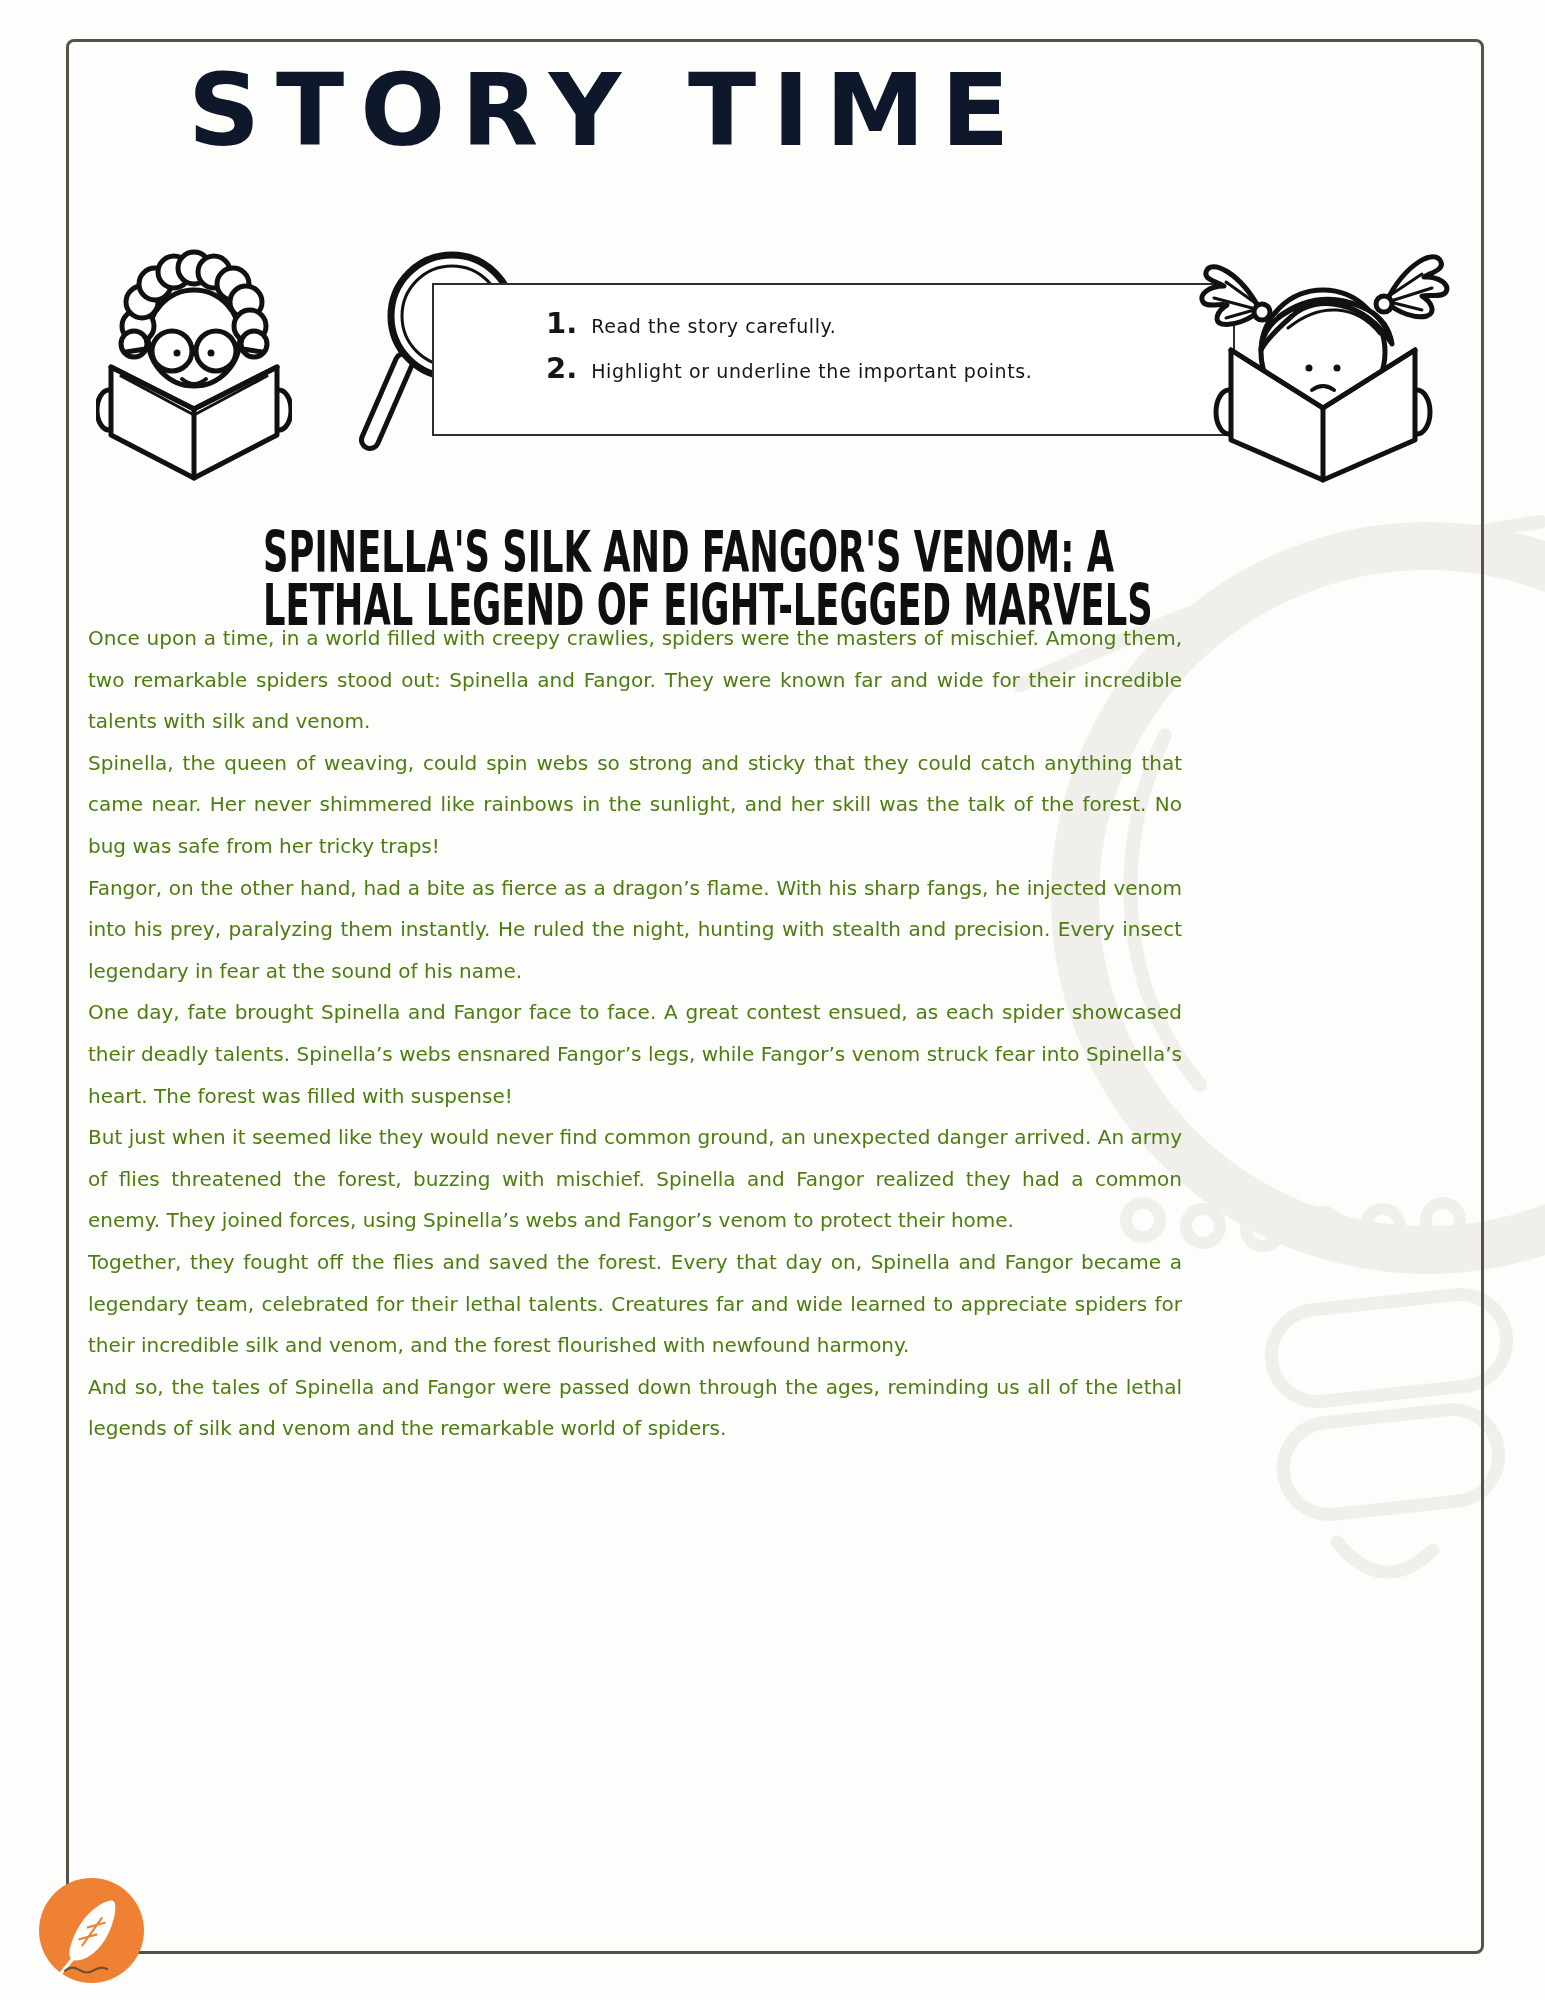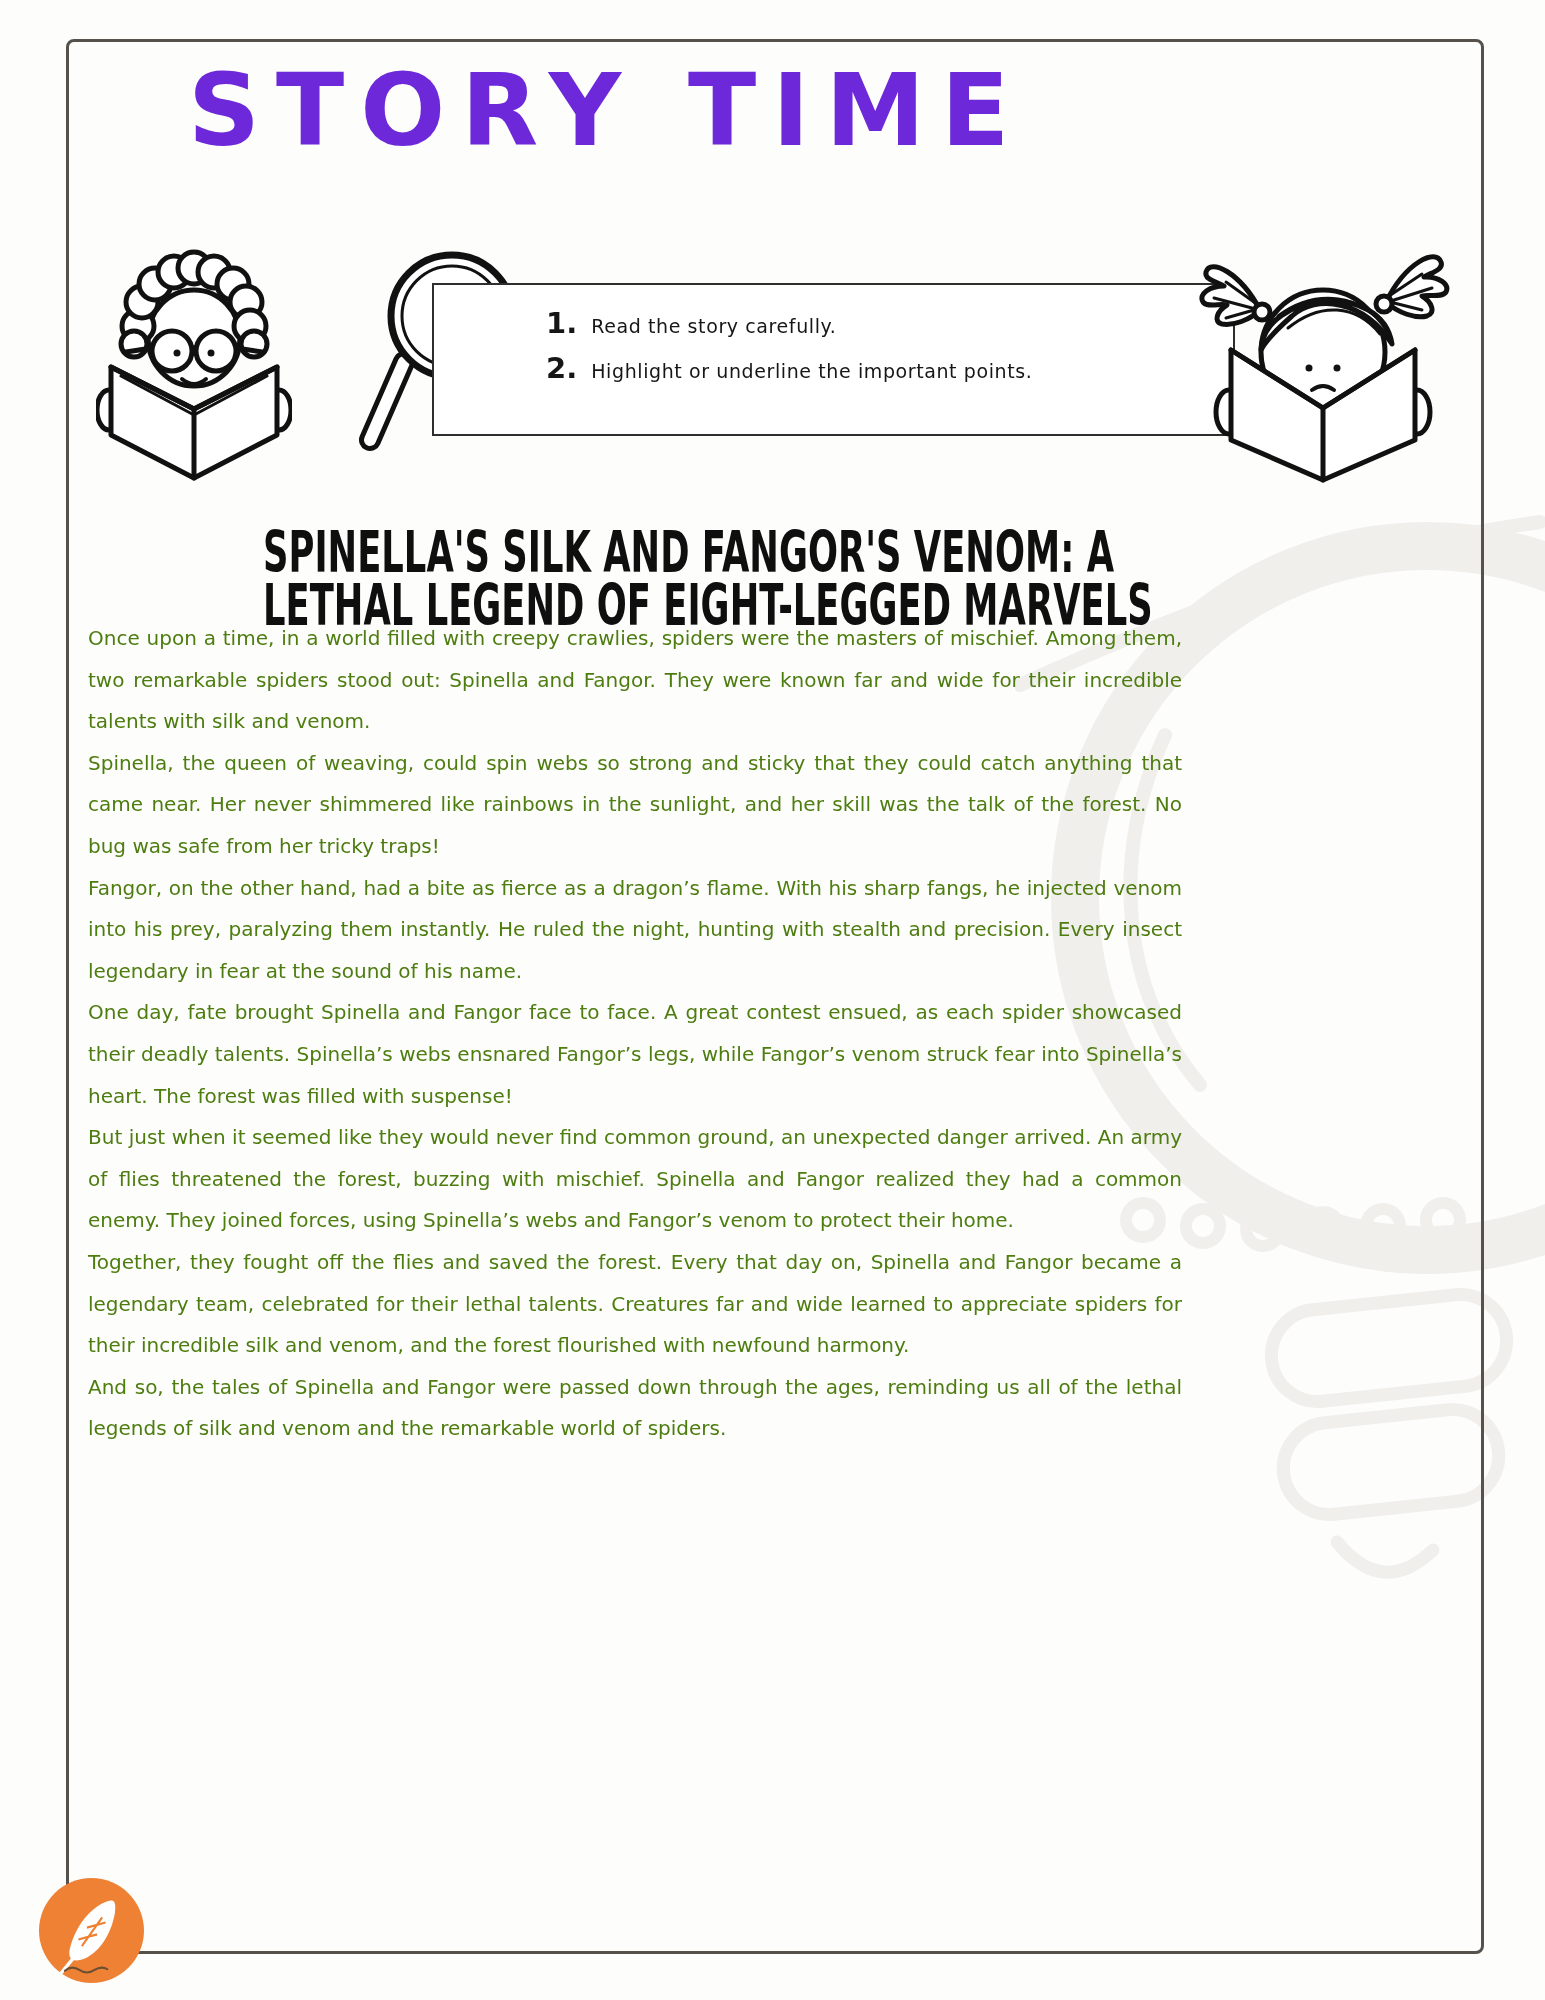--- a/index.html
+++ b/index.html
@@ -19,21 +19,21 @@
   .page-frame {
     position:absolute; left:66px; top:39px; width:1418px; height:1915px;
     border:3px solid #57514B; border-radius:8px; z-index:1; background:transparent;
   }
 
   .content { position:absolute; inset:0; z-index:2; }
 
   .main-title {
     position:absolute; left:188px; top:52px;
     font-size:100px; font-weight:bold; letter-spacing:16px;
-    color:#6d28d9; white-space:nowrap;
+    color:#0f172a; white-space:nowrap;
   }
 
   .boy-illustration  { position:absolute; left:96px;  top:238px; width:196px; height:246px; }
   .girl-illustration { position:absolute; left:1196px; top:230px; width:254px; height:254px; }
 
   .instruction-box {
     position:absolute; left:432px; top:283px; width:803px; height:153px;
     border:2px solid #2e2e2e; background:#ffffff;
     padding:24px 16px 0 112px;
   }

